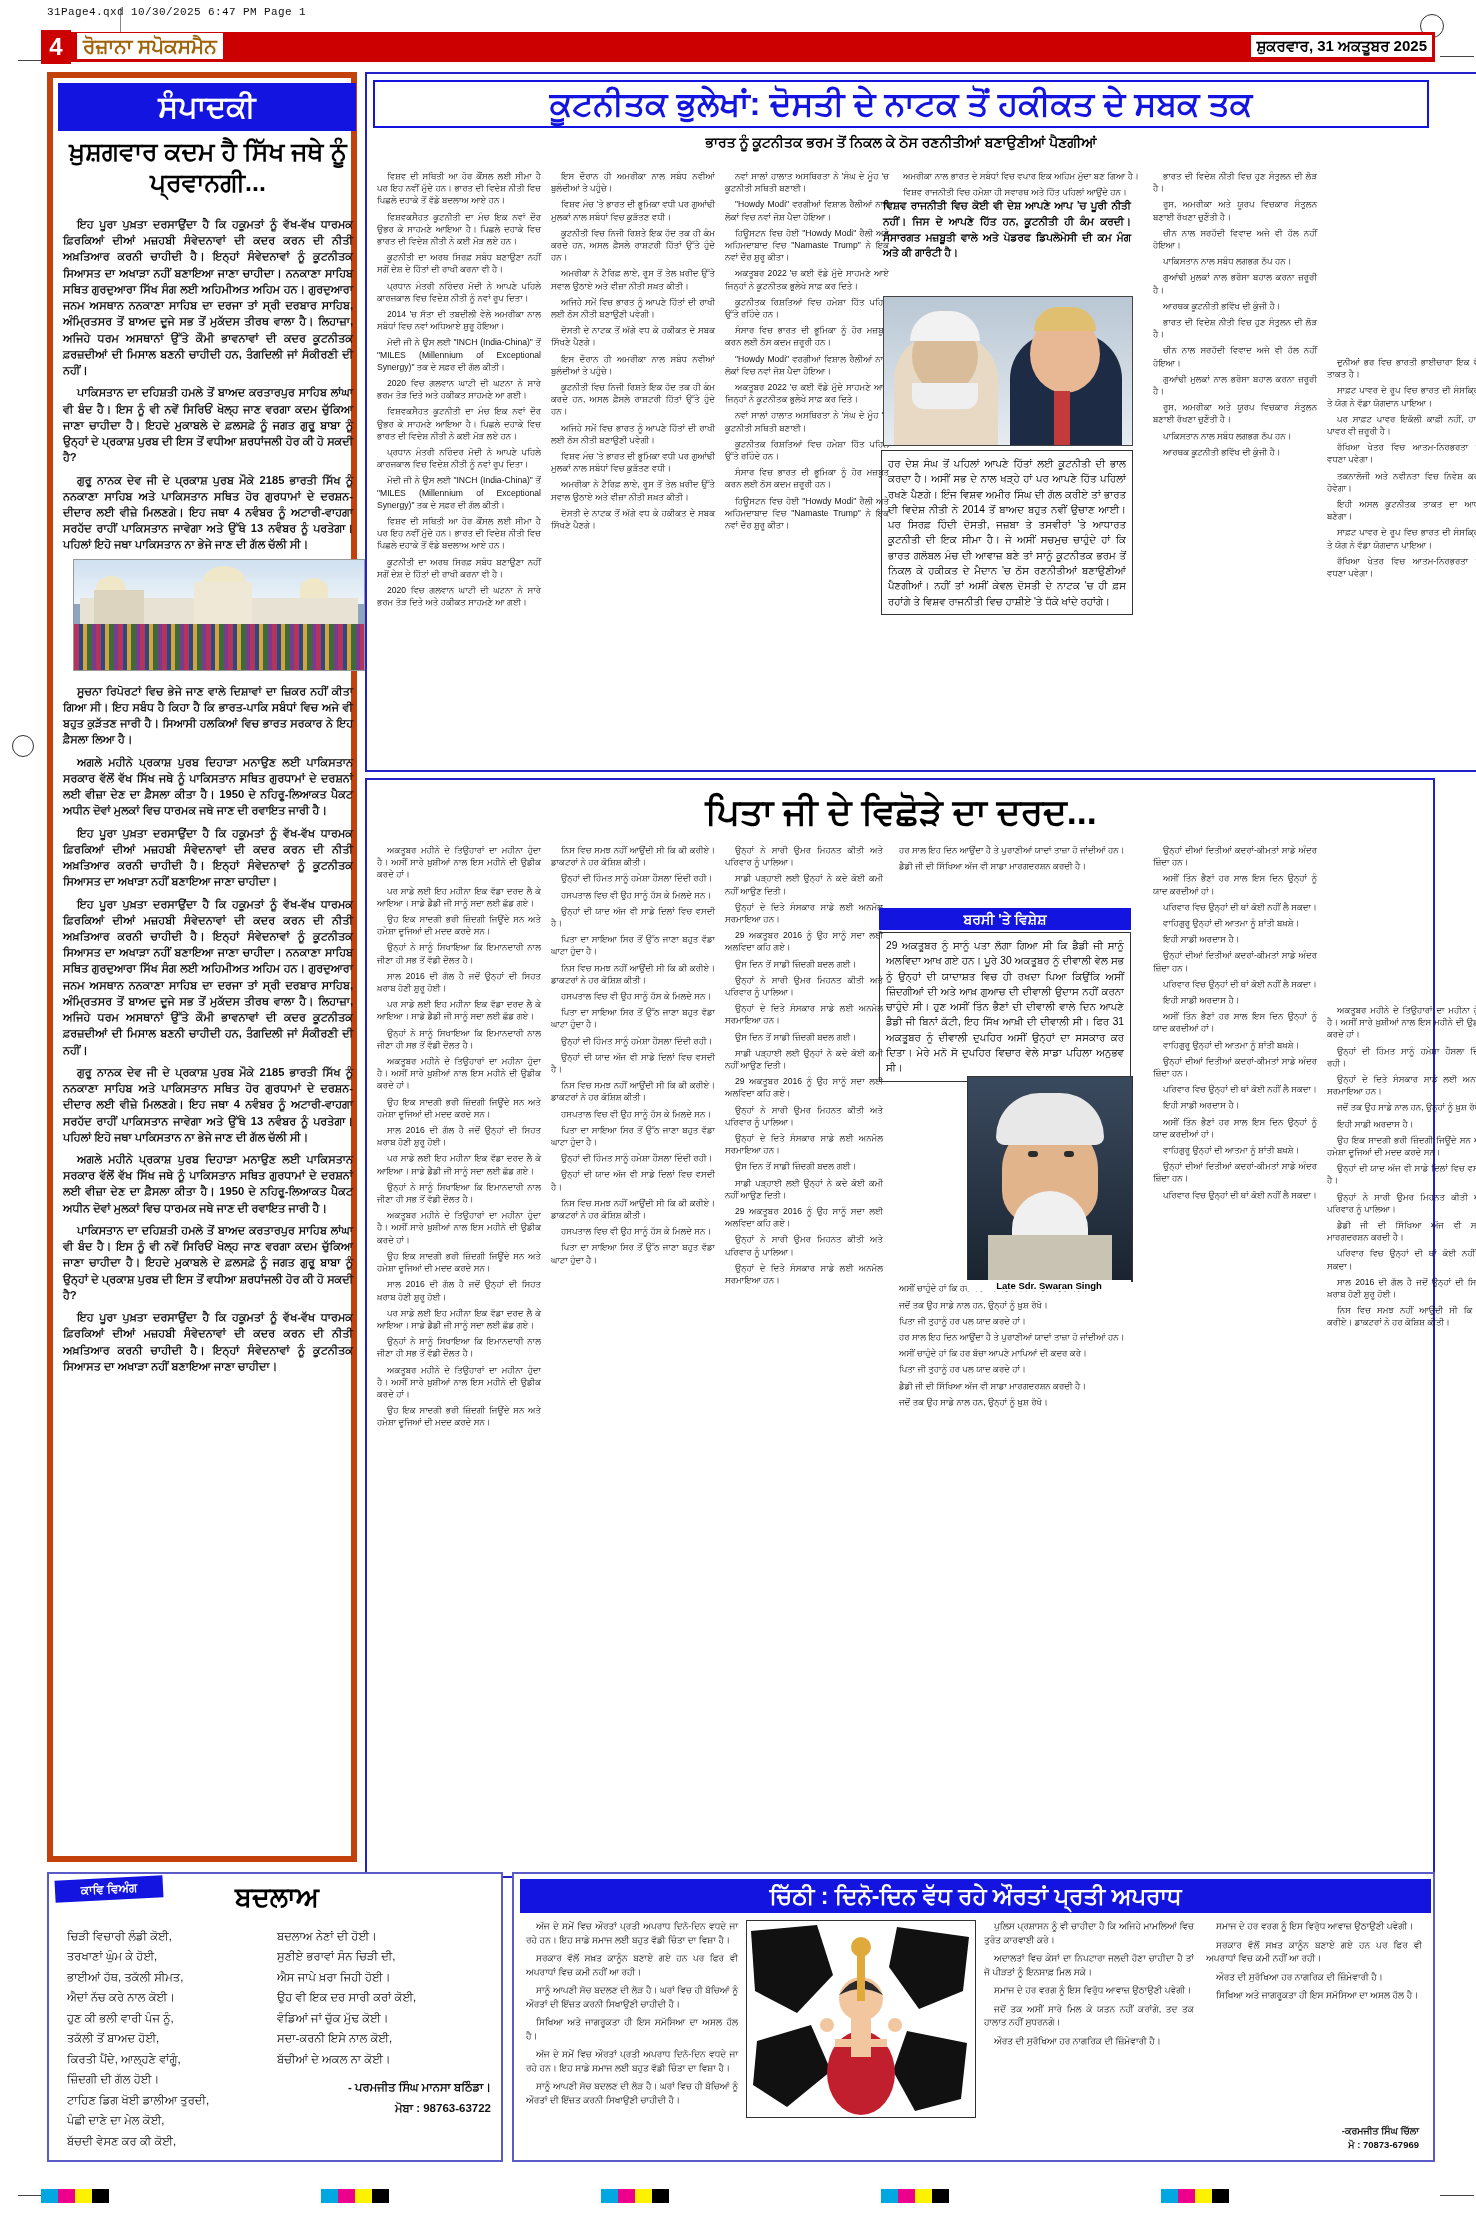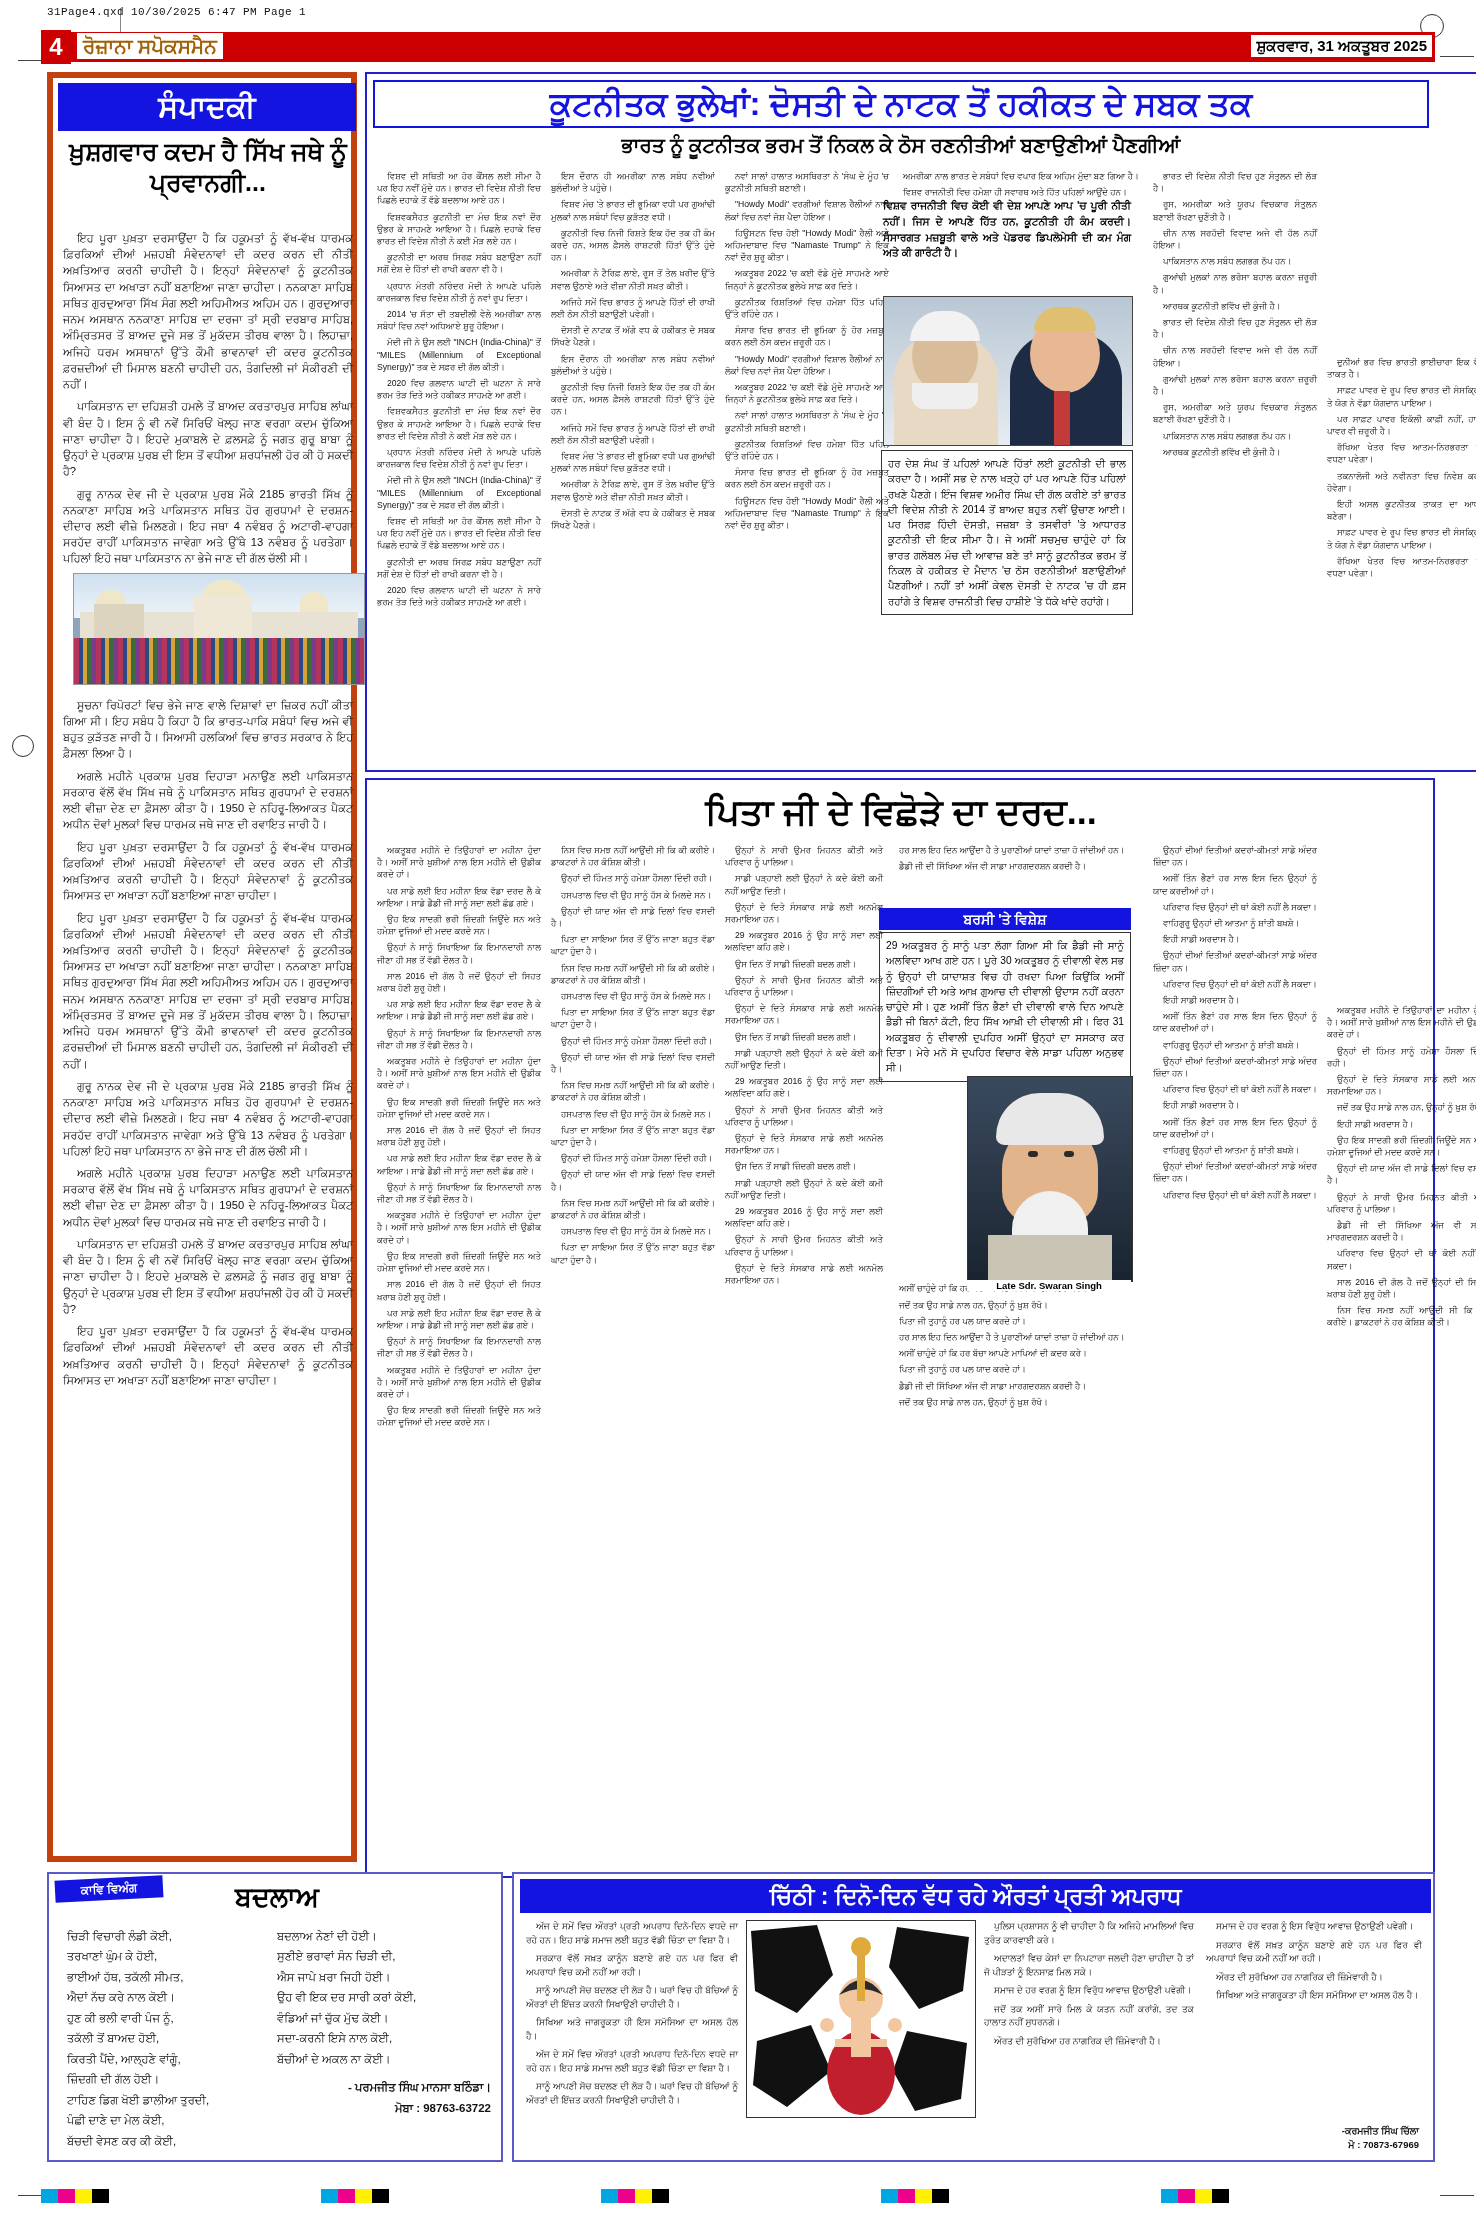--- a/index.html
+++ b/index.html
@@ -22,39 +22,39 @@
 
   
   .panel{position:absolute;box-sizing:border-box;}
 
   
   #editorial{left:47px;top:72px;width:310px;height:1790px;border:6px solid #c2410c;background:#fff;}
   .ed-banner{position:absolute;left:5px;top:5px;width:298px;height:48px;background:#1414e0;}
   .ed-banner span{display:block;color:#fff;font-size:30px;font-weight:bold;text-align:center;line-height:48px;}
   .ed-head{position:absolute;left:8px;top:58px;width:294px;text-align:center;font-size:25px;
            font-weight:bold;color:#000;line-height:1.22;}
-  .ed-body{position:absolute;left:10px;top:152px;width:290px;font-size:11.2px;line-height:1.45;
-           color:#111;text-align:justify;}
+  .ed-body{position:absolute;left:10px;top:138px;width:290px;font-size:11.2px;line-height:1.45;
+           color:#111;text-align:justify;font-weight:bold;}
   .ed-body p{margin:0 0 6px 0;text-indent:14px;}
   .ed-photo{position:absolute;left:10px;top:0;width:290px;height:110px;overflow:hidden;border:1px solid #999;}
 
   
   .photo{background:#8ea6bd;position:relative;overflow:hidden;}
   .photo .sky{position:absolute;left:0;top:0;right:0;height:40%;background:linear-gradient(#cfe0ef,#eef4f9);}
   .photo .bld{position:absolute;background:#e8e2d4;}
   .photo .crowd{position:absolute;left:0;bottom:0;right:0;height:42%;
         background:repeating-linear-gradient(90deg,#b4345c 0 5px,#2a4a86 5px 9px,#d8a23a 9px 13px,#3c6b3c 13px 18px,#7a3b8c 18px 22px);}
   .photo .dome{position:absolute;background:#f0e6c8;border-radius:50% 50% 0 0;}
 
   
   #mainart{left:365px;top:72px;width:1236px;height:700px;border:2px solid #2222cc;background:#fff;}
   .ma-head{position:absolute;left:6px;top:6px;width:1056px;height:48px;border:2px solid #1414e0;
            box-sizing:border-box;}
   .ma-head span{display:block;color:#1414e0;font-size:33px;font-weight:bold;text-align:center;line-height:44px;white-space:nowrap;}
-  .ma-sub{position:absolute;left:6px;top:60px;width:1056px;text-align:center;font-size:20px;
+  .ma-sub{position:absolute;left:6px;top:60px;width:1056px;text-align:center;font-size:14px;
           font-weight:bold;color:#000;white-space:nowrap;}
 
   .ma-cols{position:absolute;left:10px;top:96px;width:1050px;height:596px;}
   .mcol{position:absolute;top:0;font-size:8.6px;line-height:1.42;color:#111;text-align:justify;}
   .mcol p{margin:0 0 4px 0;text-indent:10px;}
 
   .ma-photo{position:absolute;left:516px;top:222px;width:248px;height:148px;border:1px solid #444;overflow:hidden;}
   .ma-pullquote{position:absolute;left:516px;top:124px;width:248px;font-size:10.5px;line-height:1.5;
         color:#000;text-align:justify;font-weight:600;}
   .ma-quotebox{position:absolute;left:514px;top:376px;width:252px;border:1px solid #333;box-sizing:border-box;

